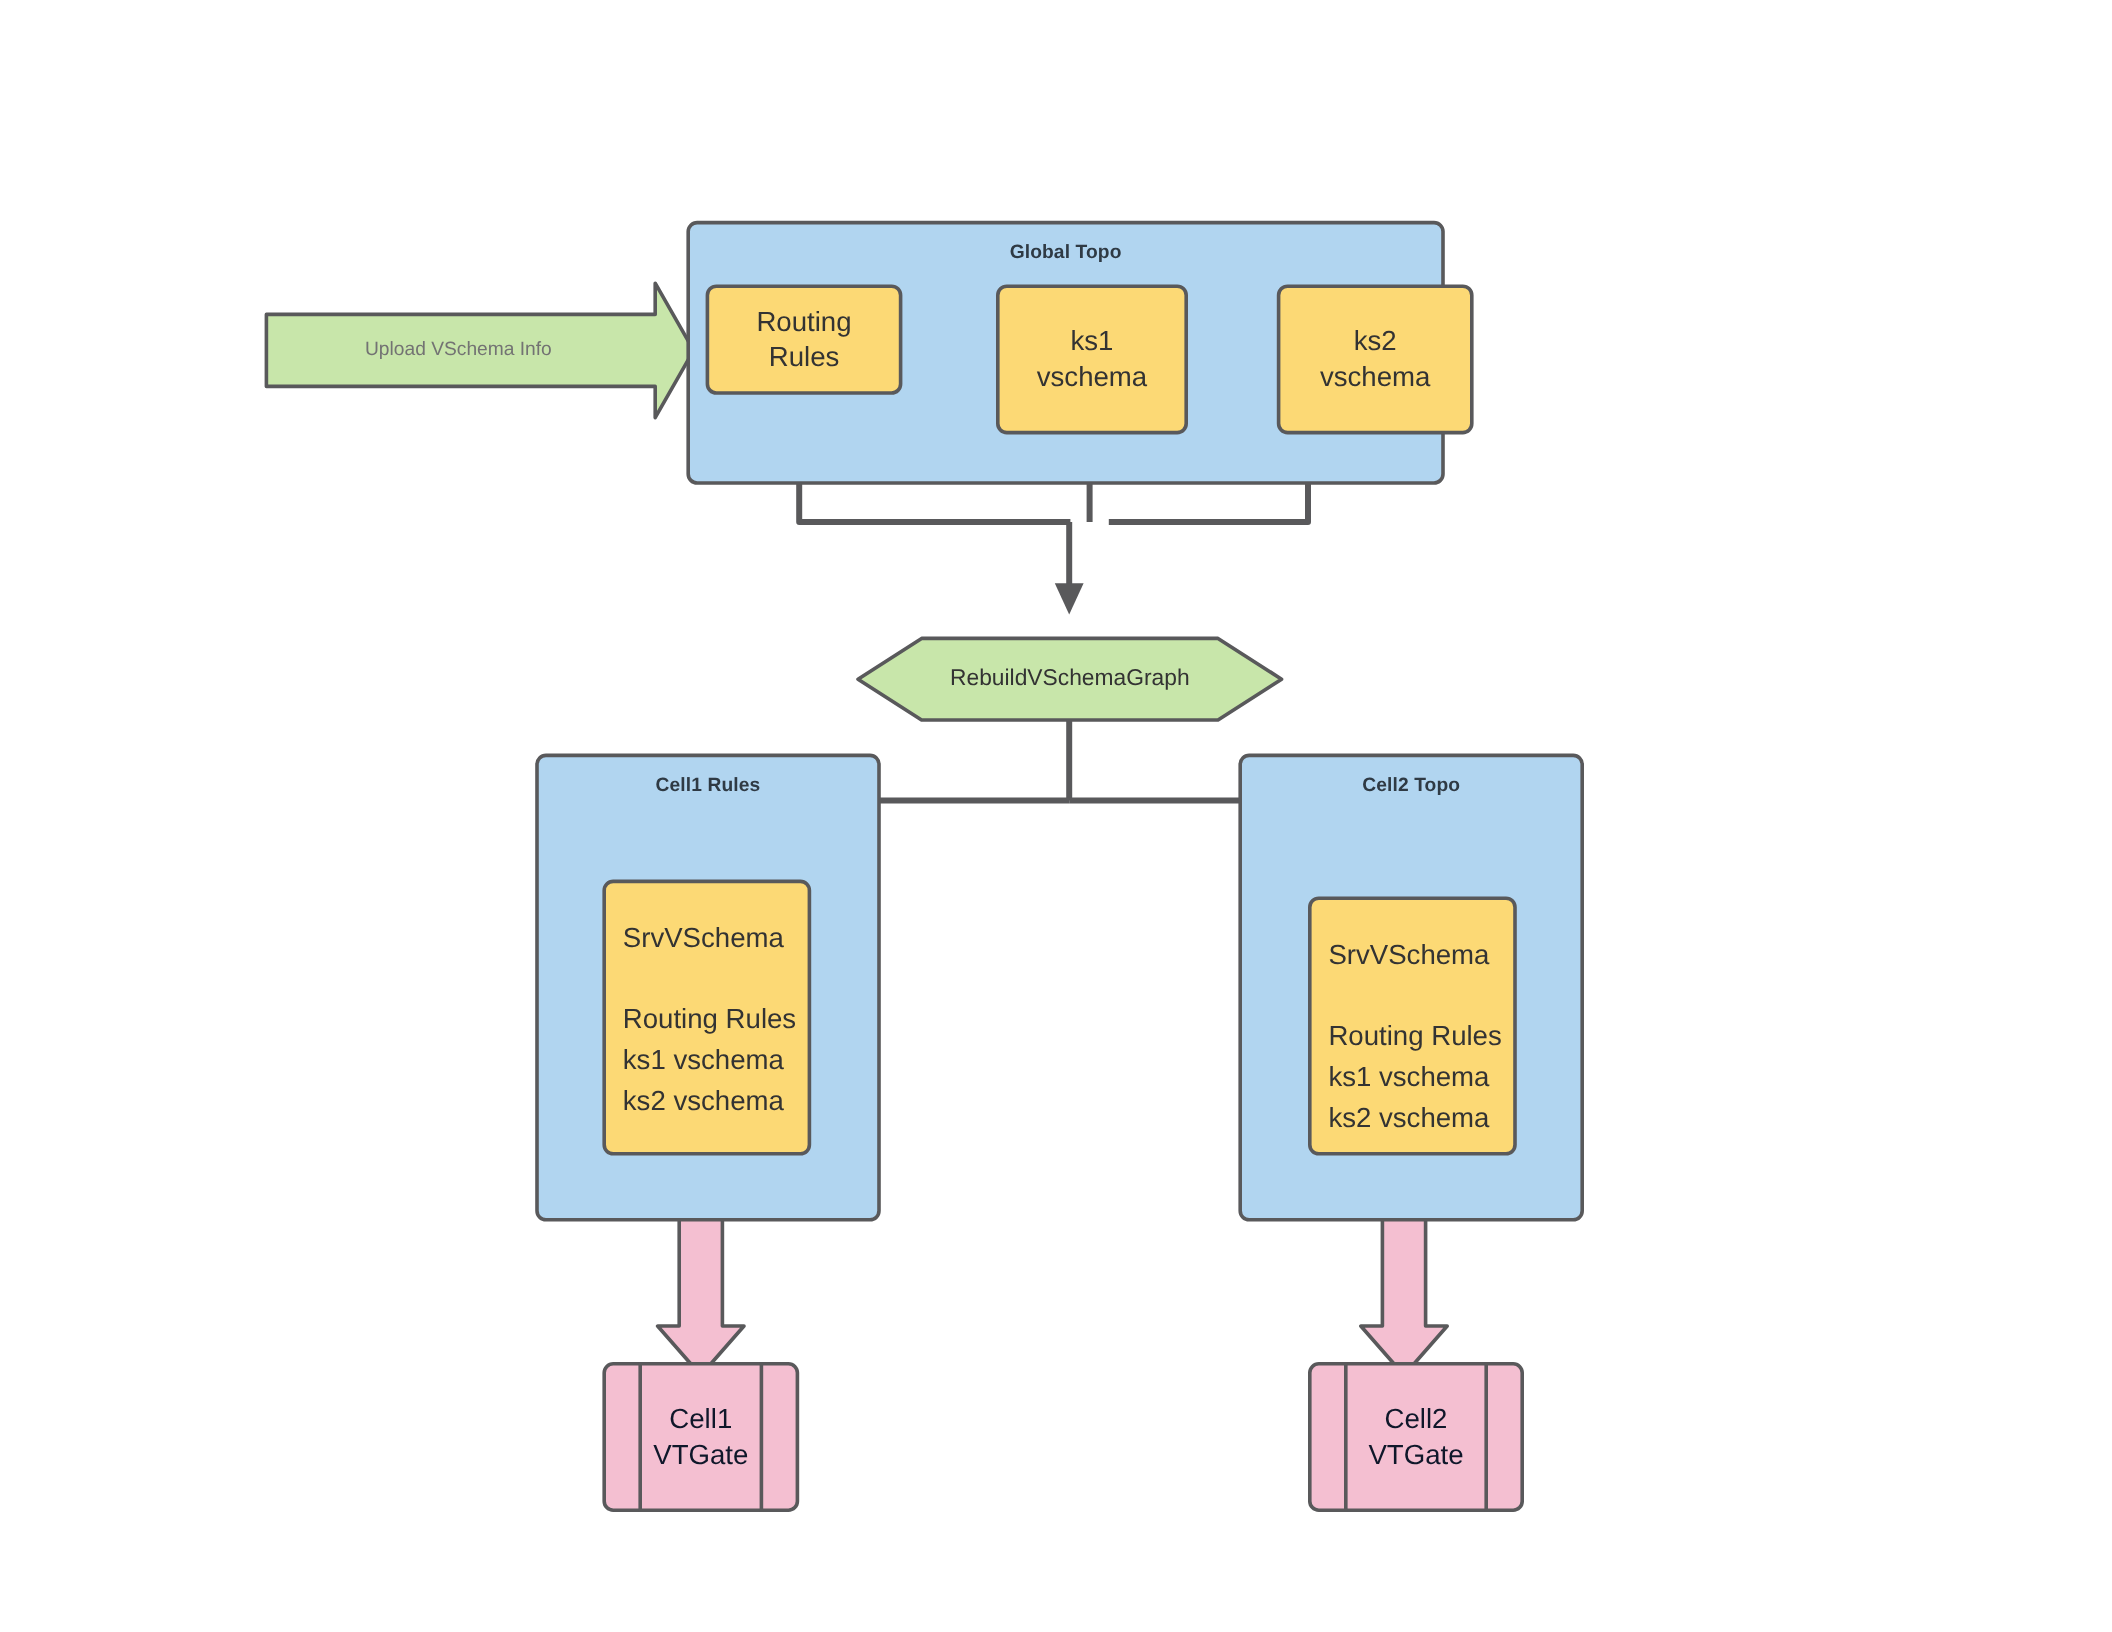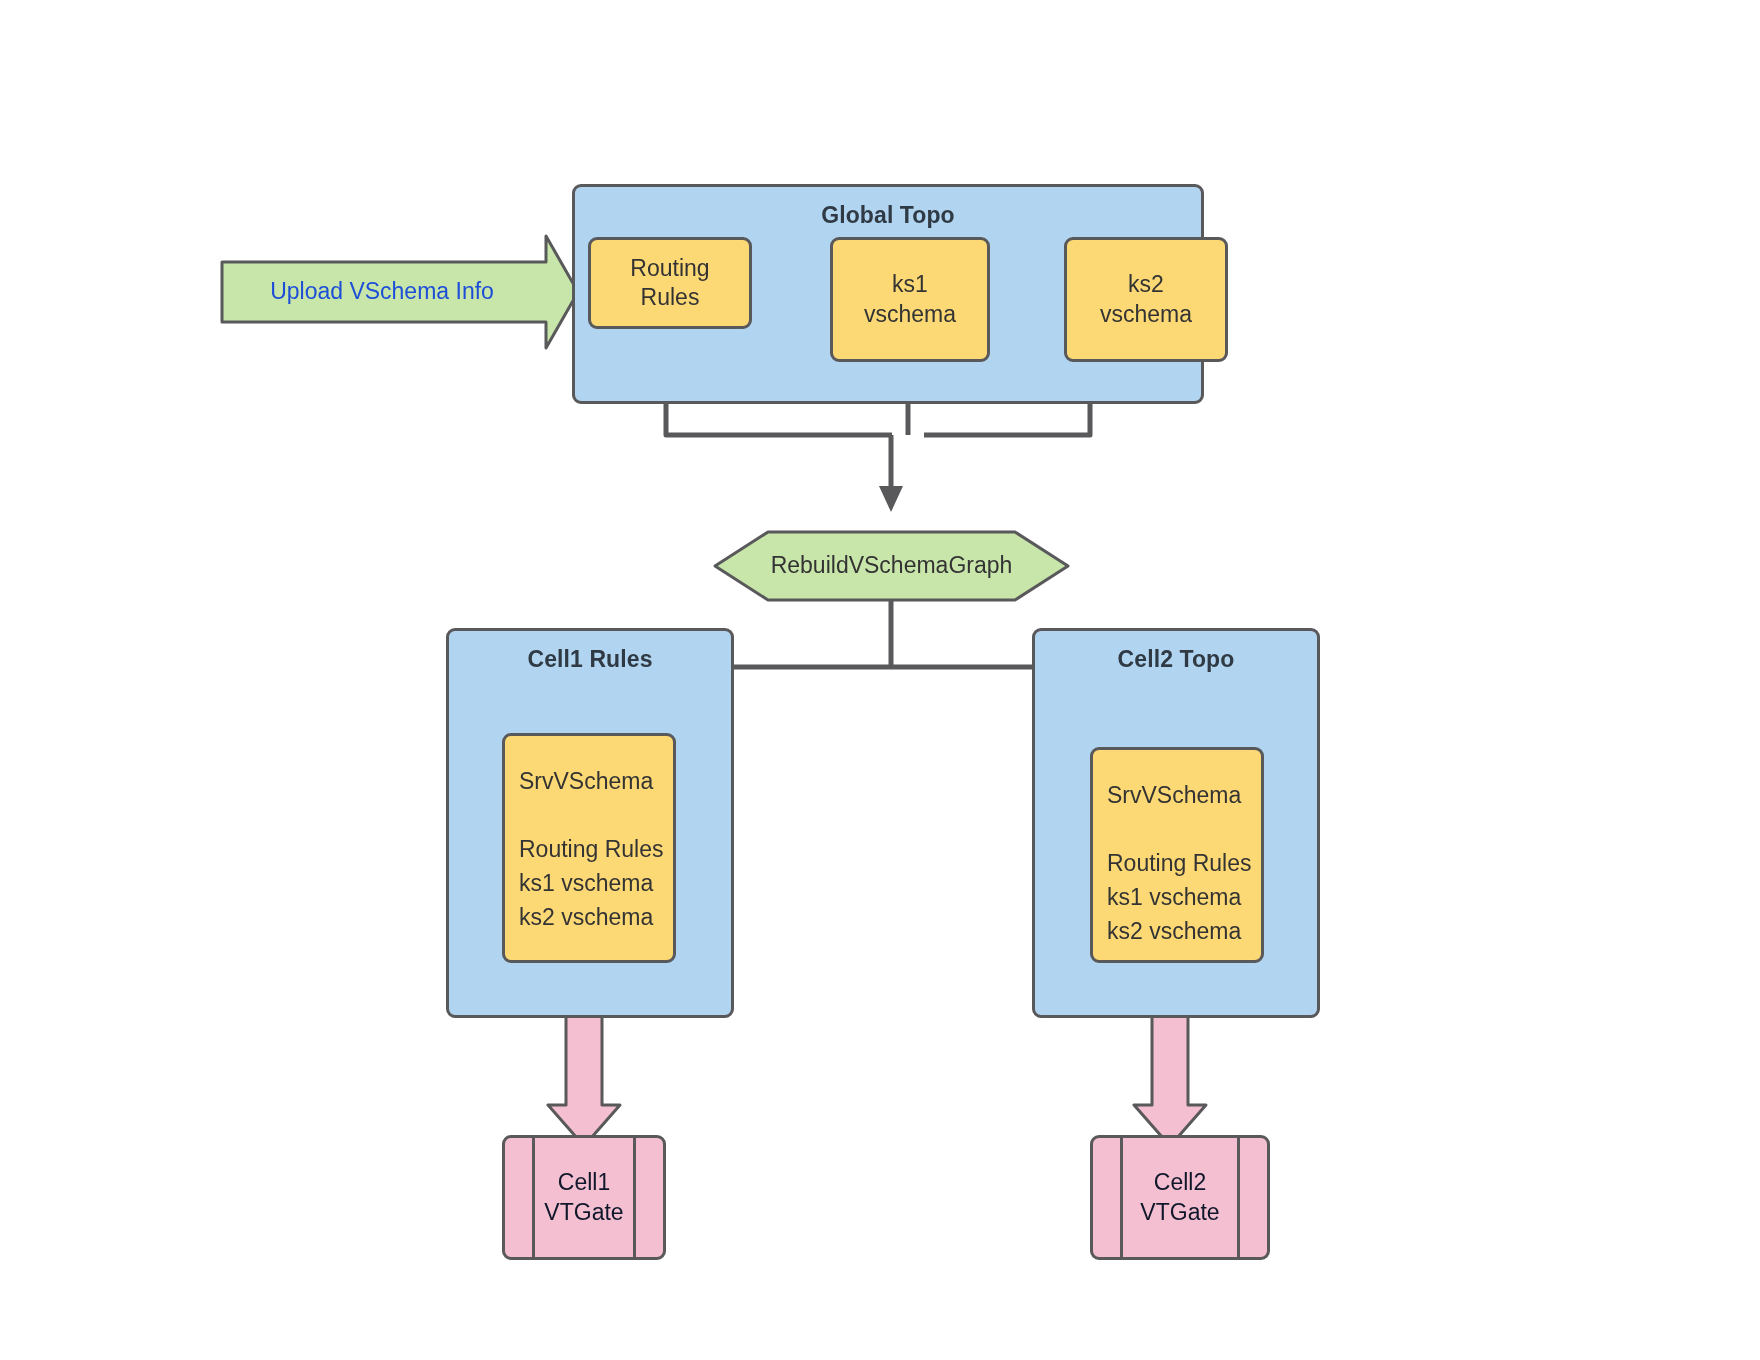--- a/index.html
+++ b/index.html
@@ -42,21 +42,21 @@
   
   .topo {
     background: #b1d5f0;
     border: 3px solid #59595b;
     border-radius: 9px;
     align-items: flex-start;
     justify-content: center;
   }
   .topo > .topo-title {
     font-weight: bold;
-    font-size: 23px;
+    font-size: 16px;
     color: #2f3a44;
     margin-top: 14px;
     letter-spacing: 0.1px;
   }
 
   
   .ybox {
     background: #fcd975;
     border: 3px solid #59595b;
     border-radius: 9px;
@@ -68,33 +68,33 @@
     justify-content: flex-start;
     text-align: left;
     padding: 28px 0 0 14px;
     white-space: pre-line;
     line-height: 1.48;
   }
 
   
   .block-arrow-right {
     background: #c8e6aa;
-    font-size: 23px;
-    color: #1d4ed8;
+    font-size: 16px;
+    color: #737373;
     border: none;
   }
   .block-arrow-right .bal {
     position: relative;
     z-index: 2;
     transform: translateX(-18px);
   }
 
   
   .hexagon {
-    font-size: 23px;
+    font-size: 19px;
     color: #333333;
   }
   .hexagon .hex-label {
     position: relative;
     z-index: 2;
   }
 
   
   .vtgate {
     background: #f4bfd1;

